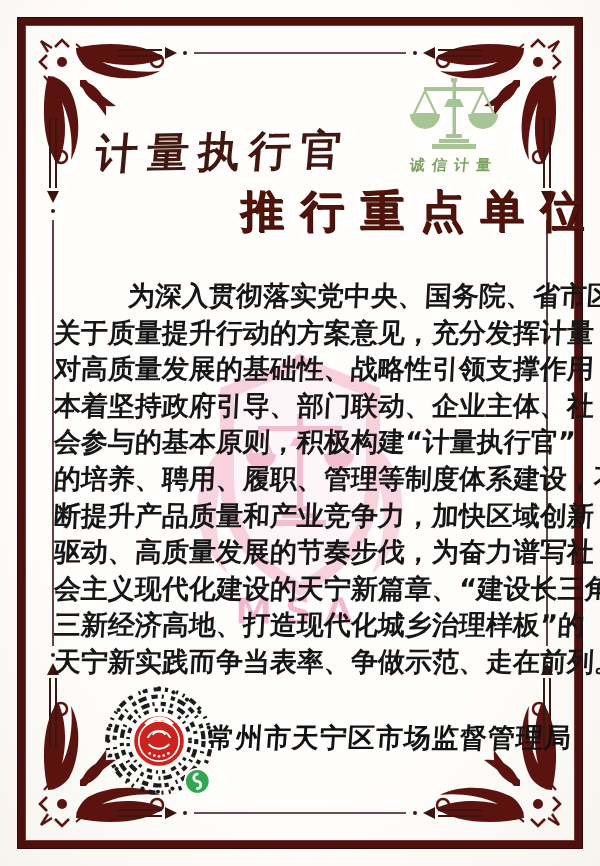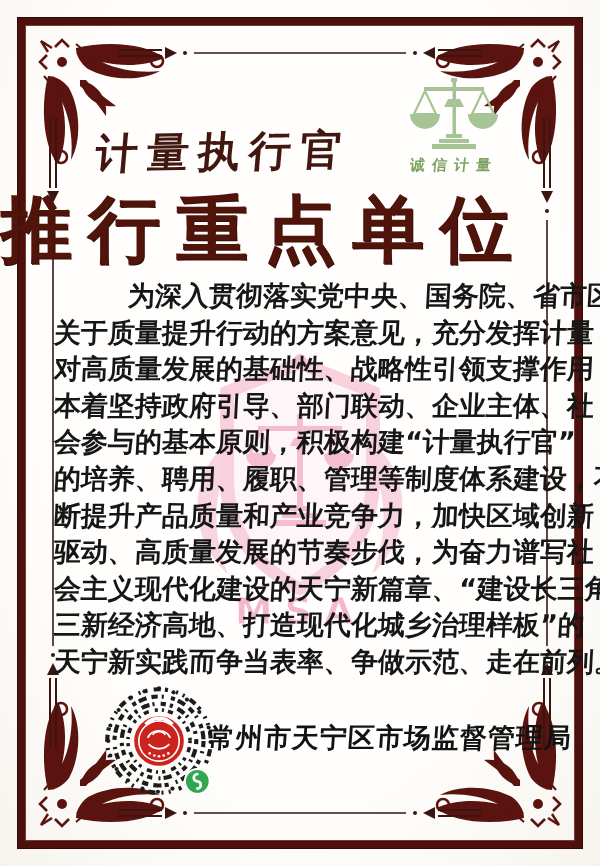--- a/index.html
+++ b/index.html
@@ -40,22 +40,22 @@
   }
   
   .logo-box{position:absolute;left:396px;top:74px;width:116px;text-align:center;}
   .logo-box svg{display:block;margin:0 auto;}
   .logo-caption{
     margin-top:4px;font-size:15px;font-weight:700;color:#7ea463;
     letter-spacing:7px;transform:skewX(-6deg);white-space:nowrap;
   }
   
   .cert-title{
-    position:absolute;left:0;right:0;top:182px;text-align:left;
-    font-size:72px;font-weight:900;color:#50140b;
+    position:absolute;left:0;right:0;top:182px;text-align:right;
+    font-size:44px;font-weight:900;color:#50140b;
     letter-spacing:16px;text-shadow:1px 1px 0 #3a0e07;
     white-space:nowrap;
   }
   
   .watermark{position:absolute;left:178px;top:330px;opacity:.8;z-index:1;pointer-events:none;}
   
   .body-text{
     position:absolute;left:54px;top:278px;width:492px;z-index:2;
     color:#161616;font-weight:700;font-size:27px;
   }

